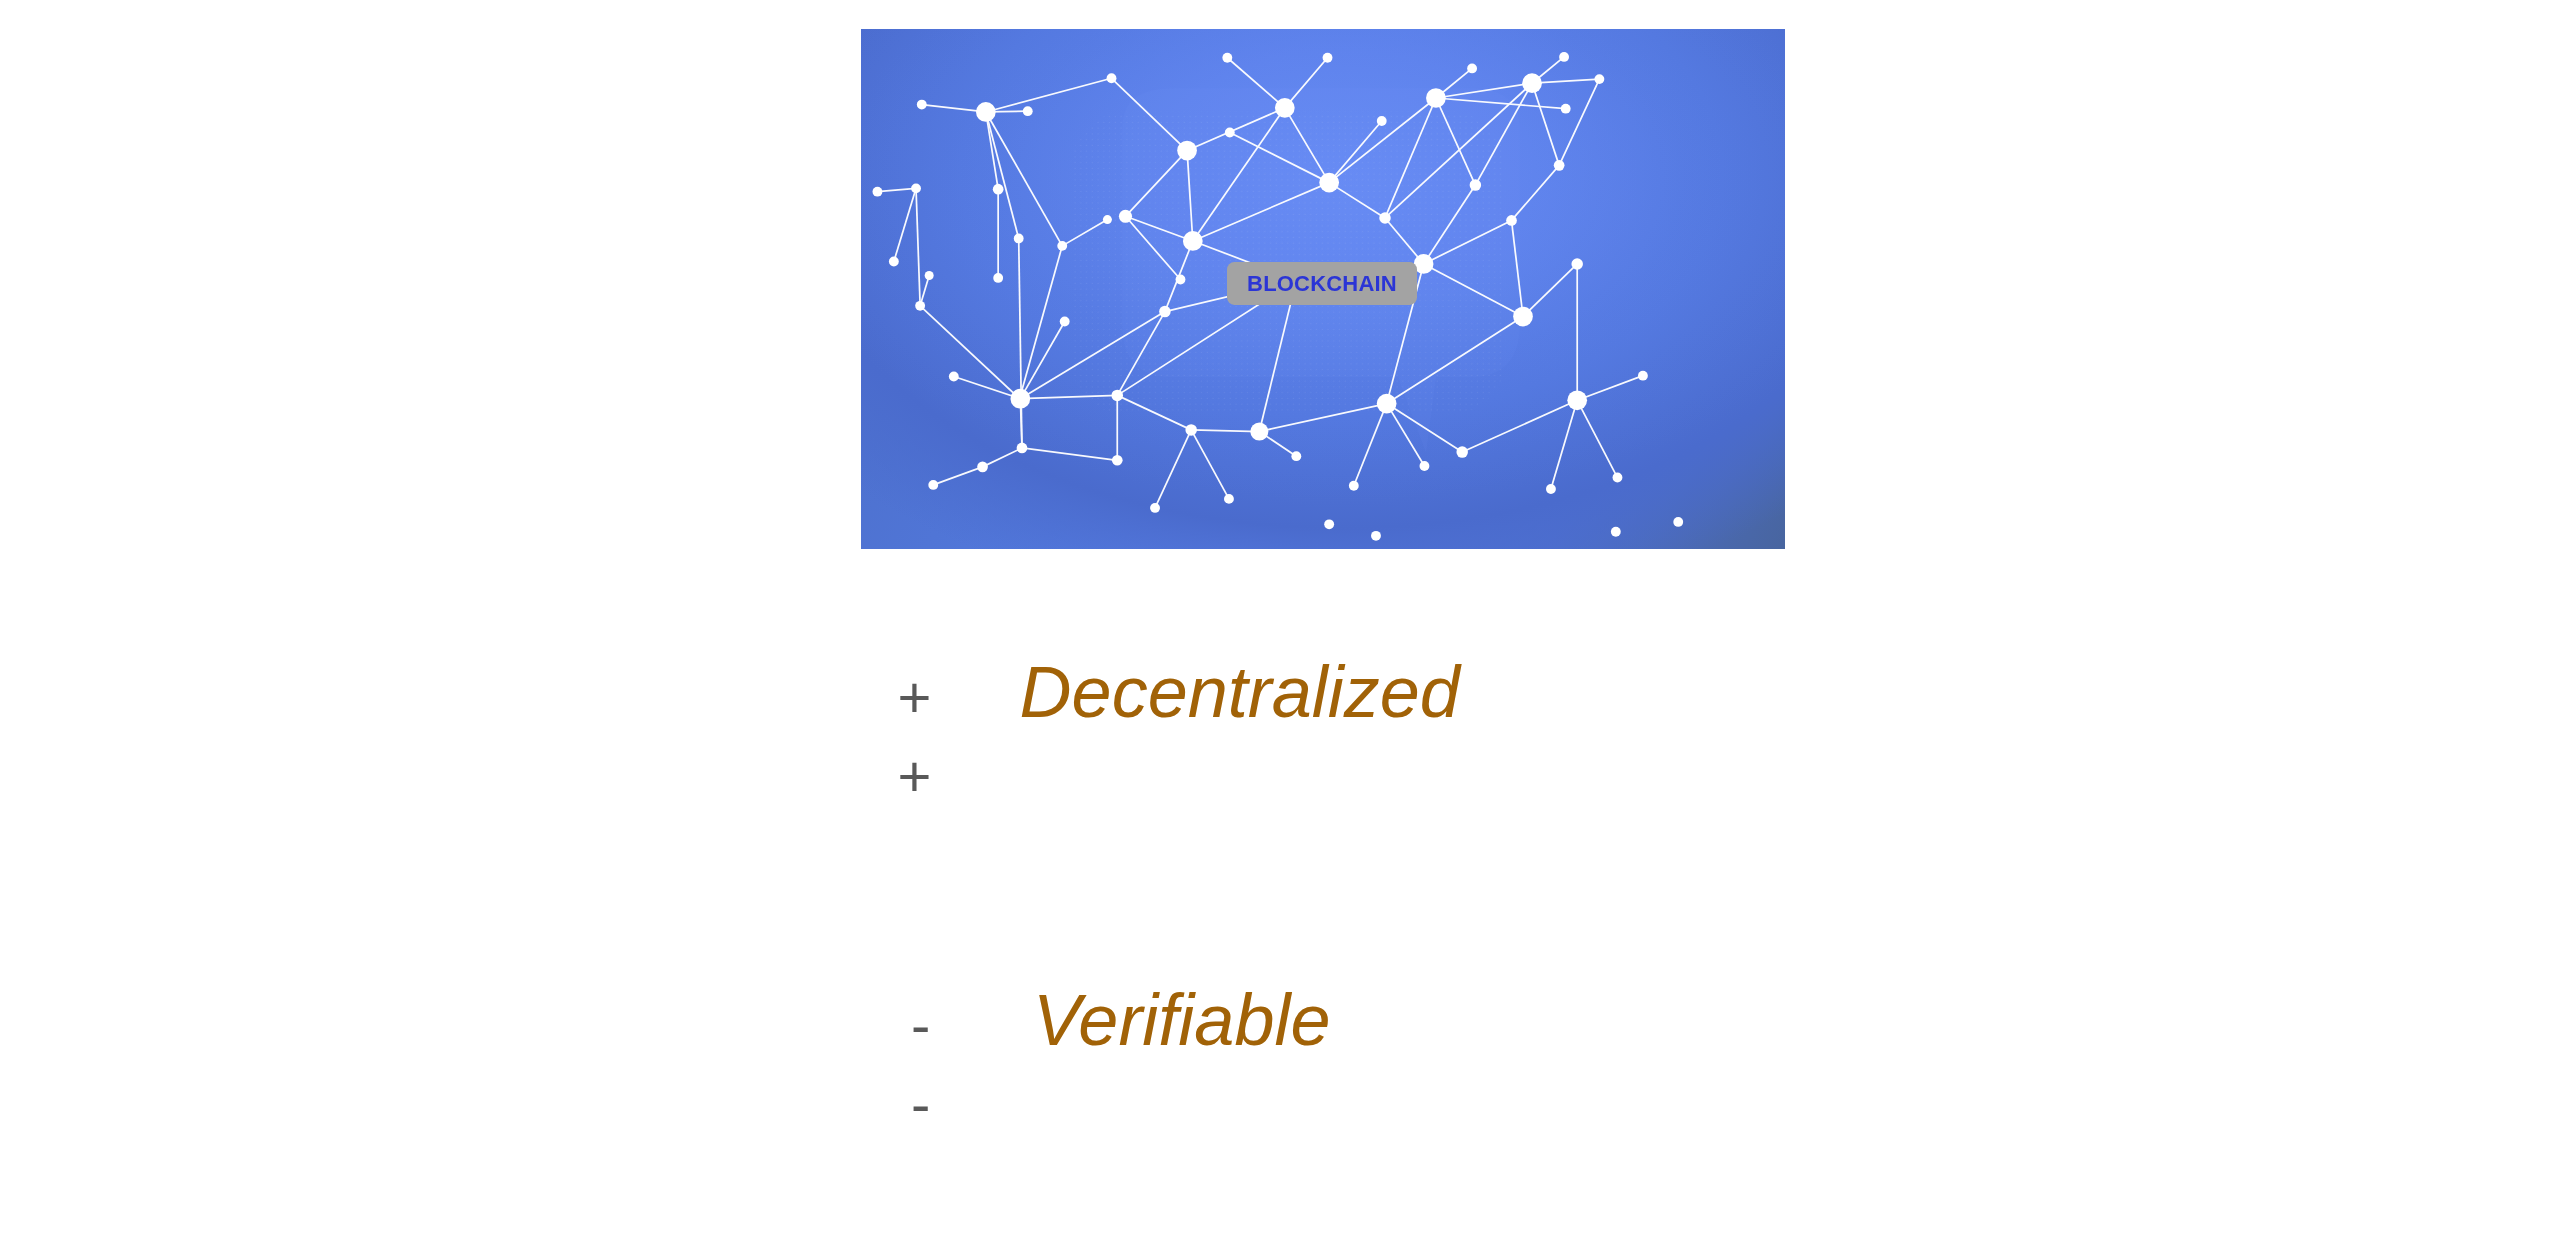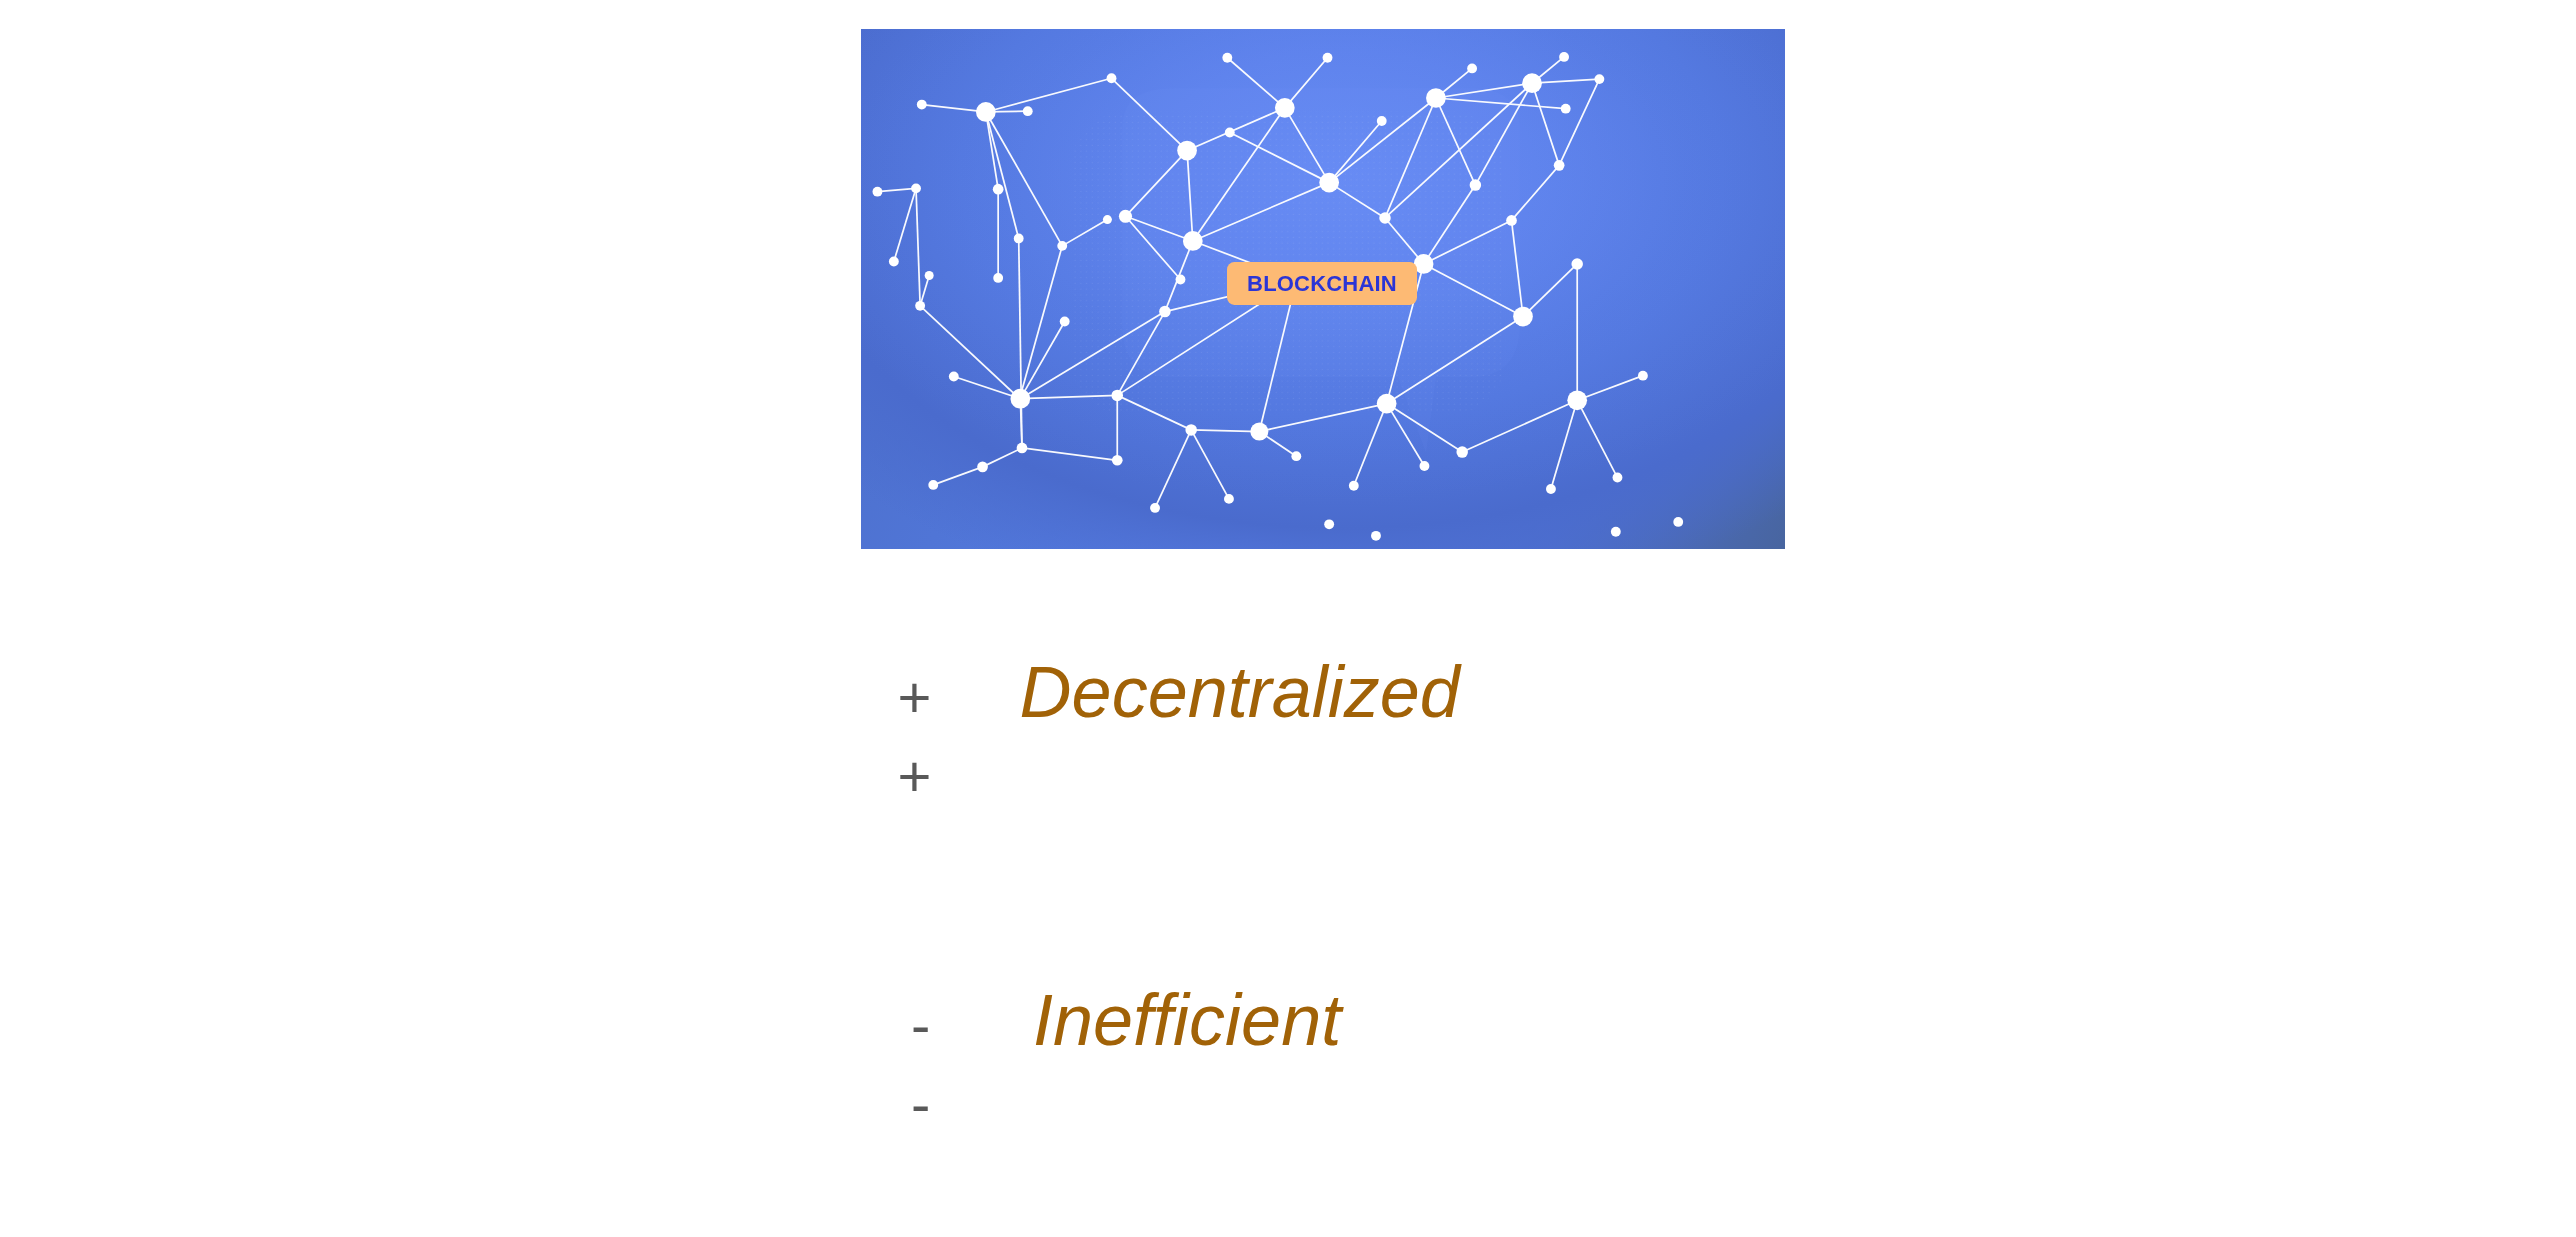--- a/index.html
+++ b/index.html
@@ -41,21 +41,21 @@
     height: 100%;
   }
 
   
   #blockchain-badge {
     position: absolute;
     left: 1227px;
     top: 262px;
     width: 190px;
     height: 43px;
-    background: #fdba74;
+    background: #a3a3a3;
     border-radius: 7.4px;
     display: flex;
     align-items: center;
     justify-content: center;
     z-index: 6;
   }
   #blockchain-badge .badge-text {
     font-family: "Liberation Sans", sans-serif;
     font-weight: bold;
     font-size: 22px;
@@ -297,19 +297,19 @@
     <span class="bullet-label">Decentralized</span>
   </div>
   <div class="bullet-row">
     <span class="bullet-mark plus">+</span>
   </div>
 </div>
 
 <div class="bullet-block" id="cons-list">
   <div class="bullet-row">
     <span class="bullet-mark minus">-</span>
-    <span class="bullet-label">Inefficient</span>
+    <span class="bullet-label">Verifiable</span>
   </div>
   <div class="bullet-row">
     <span class="bullet-mark minus">-</span>
   </div>
 </div>
 
 
 </body></html>

